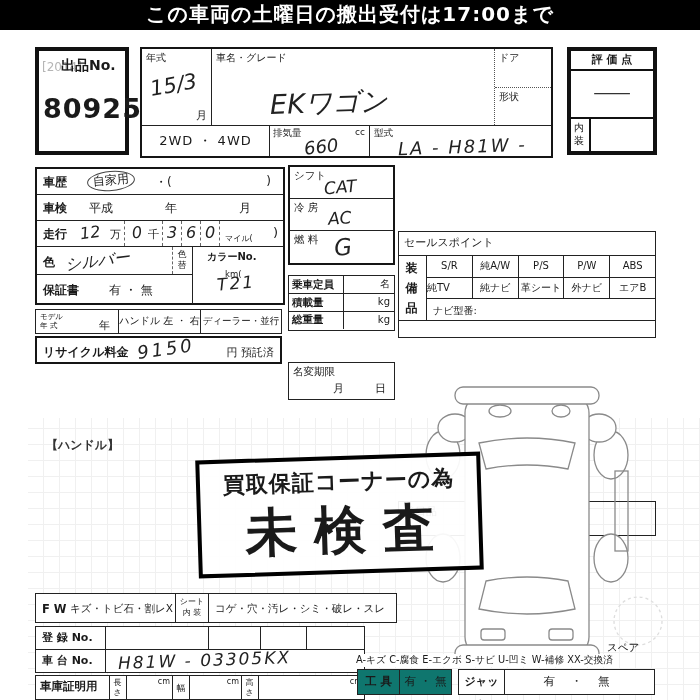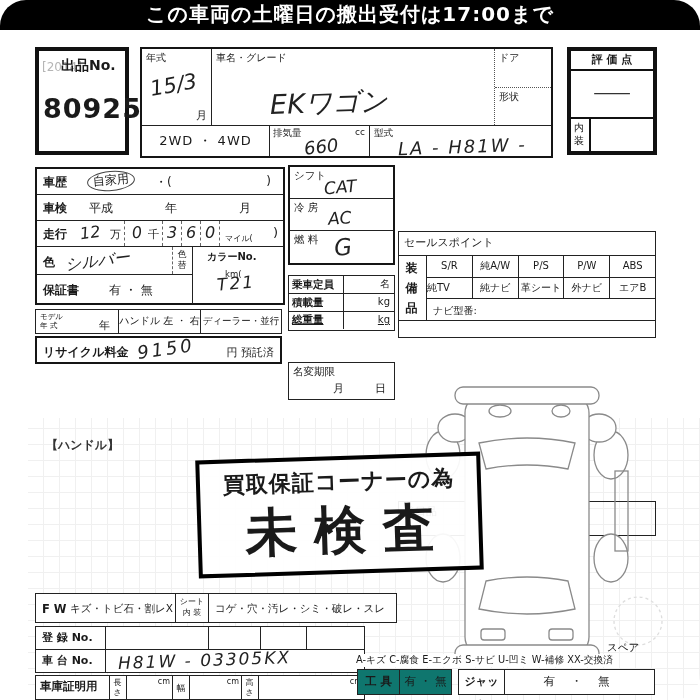--- a/index.html
+++ b/index.html
@@ -4,21 +4,20 @@
 <style>
   * { box-sizing: border-box; margin: 0; padding: 0; }
   html,body { background:#fff; }
   #sheet {
     position: relative;
     width: 700px; height: 700px;
     background: #fff;
     font-family: "DejaVu Sans", "Liberation Sans", sans-serif;
     color: #1a1a1a;
     overflow: hidden;
-    border-radius: 26px;
   }
   .abs { position: absolute; }
   .b { font-weight: bold; }
   .hand {
     font-family: "DejaVu Sans", sans-serif;
     font-style: italic;
     color: #222;
     white-space: nowrap;
   }
   .cell-label { font-size: 10px; color: #222; }
@@ -205,21 +204,21 @@
 
   <div class="abs" style="left:288px;top:275px;width:107px;height:56px;border:1.5px solid #222;">
     <div class="flex" style="height:18px;border-bottom:1px solid #222;">
       <span class="b solidR" style="width:55px;font-size:10.5px;line-height:16px;padding-left:3px;">乗車定員</span>
       <span style="flex:1;text-align:right;padding-right:4px;font-size:10px;line-height:16px;">名</span>
     </div>
     <div class="flex" style="height:18px;border-bottom:1px solid #222;">
       <span class="b solidR" style="width:55px;font-size:10.5px;line-height:16px;padding-left:3px;">積載量</span>
       <span style="flex:1;text-align:right;padding-right:4px;font-size:10px;line-height:16px;">kg</span>
     </div>
-    <div class="flex" style="height:17px;text-decoration:underline;">
+    <div class="flex" style="height:17px;">
       <span class="b solidR" style="width:55px;font-size:10.5px;line-height:15px;padding-left:3px;">総重量</span>
       <span style="flex:1;text-align:right;padding-right:4px;font-size:10px;line-height:15px;">kg</span>
     </div>
   </div>
 
   <div class="abs row" style="left:288px;top:334px;width:107px;height:38px;border:1.5px solid #222;">
     <span class="abs" style="left:4px;top:2px;font-size:10.5px;">名変期限</span>
     <span class="abs" style="left:44px;bottom:3px;font-size:11px;">月</span>
     <span class="abs" style="right:8px;bottom:3px;font-size:11px;">日</span>
   </div>

